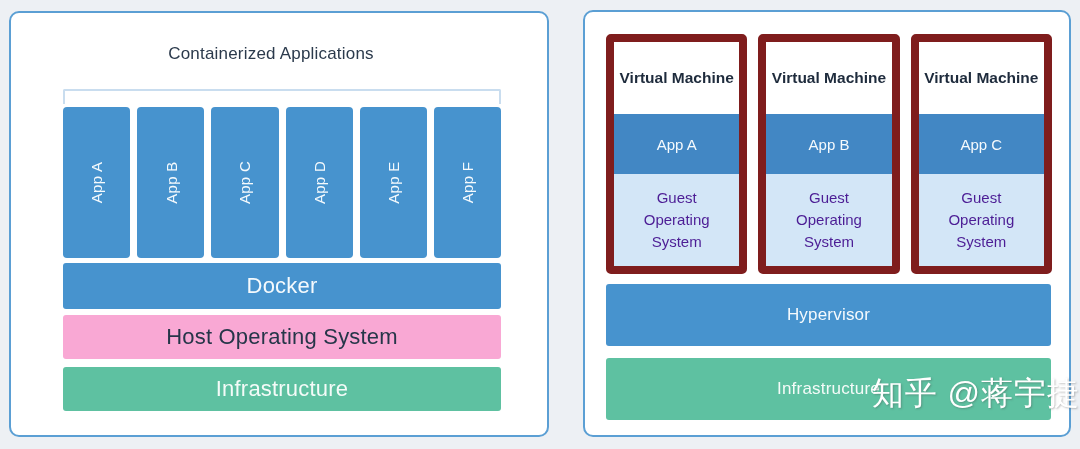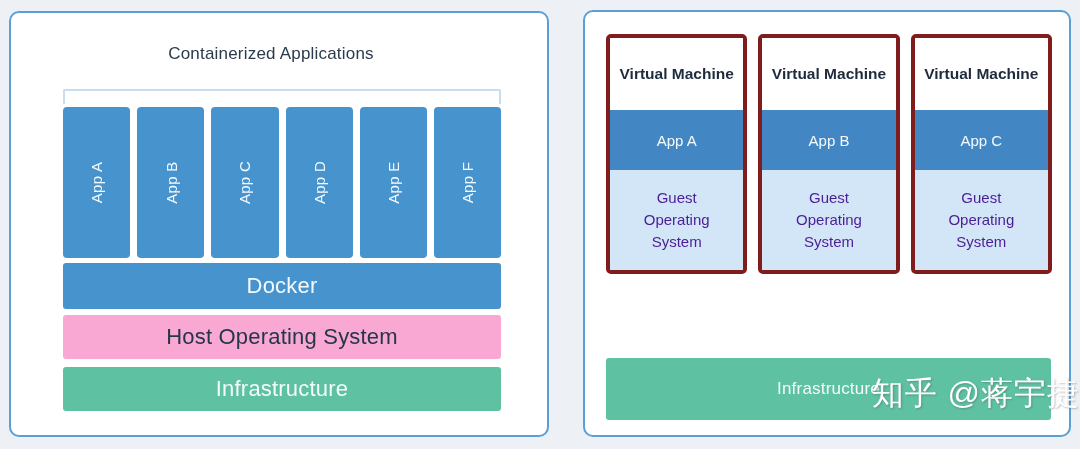--- a/index.html
+++ b/index.html
@@ -88,21 +88,21 @@
   .vm-row {
     position: absolute;
     left: 21px; top: 22px;
     width: 446px; height: 240px;
     display: flex;
     gap: 11px;
   }
   .vm-card {
     flex: 1 1 0;
     background: #ffffff;
-    border: 4px solid #7f1d1d;
+    border: 8px solid #7f1d1d;
     border-radius: 5px;
     display: flex;
     flex-direction: column;
     overflow: hidden;
   }
   .vm-header {
     height: 72px;
     display: flex;
     align-items: center;
     justify-content: center;
@@ -221,18 +221,19 @@
       <div class="vm-card">
         <div class="vm-header">Virtual Machine</div>
         <div class="vm-app">App C</div>
         <div class="vm-guest">
             <span>Guest Operating System</span>
           </div>
       </div>
 
     </div>
 
+    <div class="rlayer rlayer-hyper">Hypervisor</div>
     <div class="rlayer rlayer-infra">Infrastructure</div>
   </div>
 
   <div class="watermark">知乎 @蒋宇捷</div>
 
 </div>
 
 </body></html>

